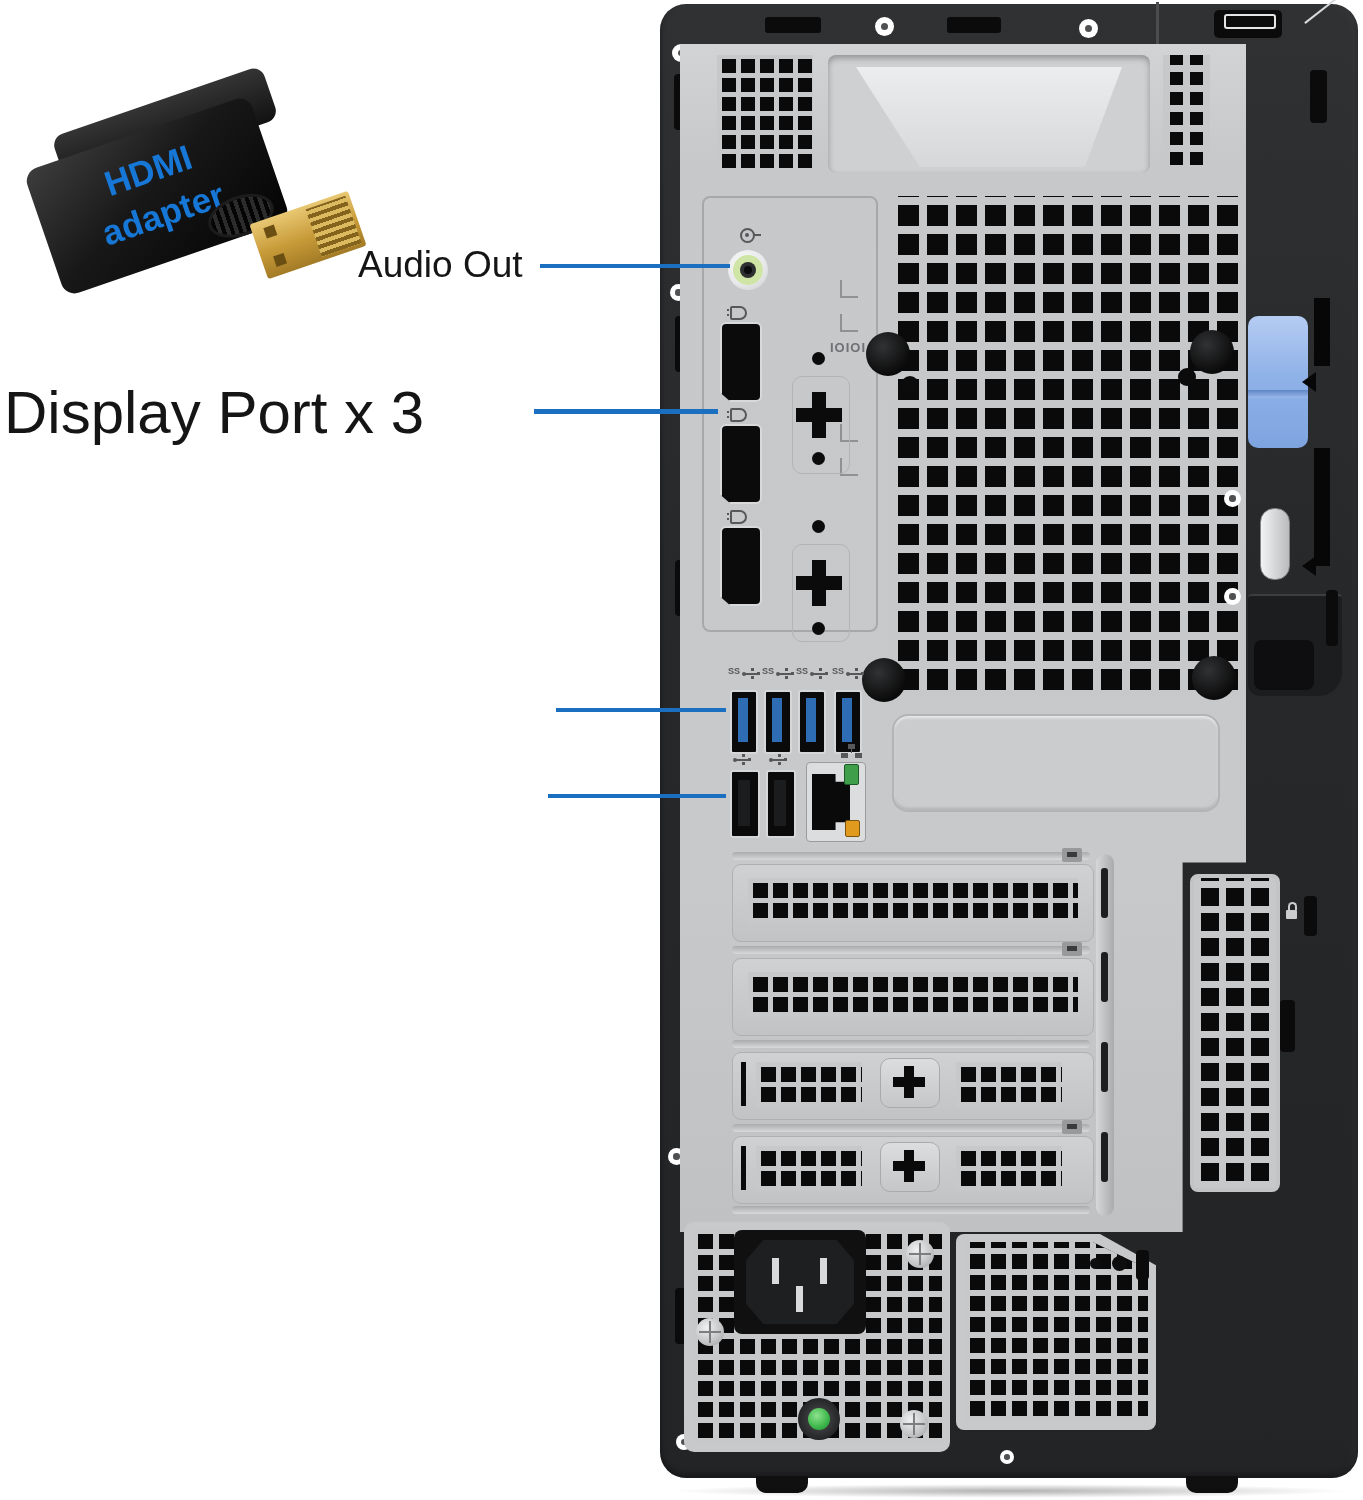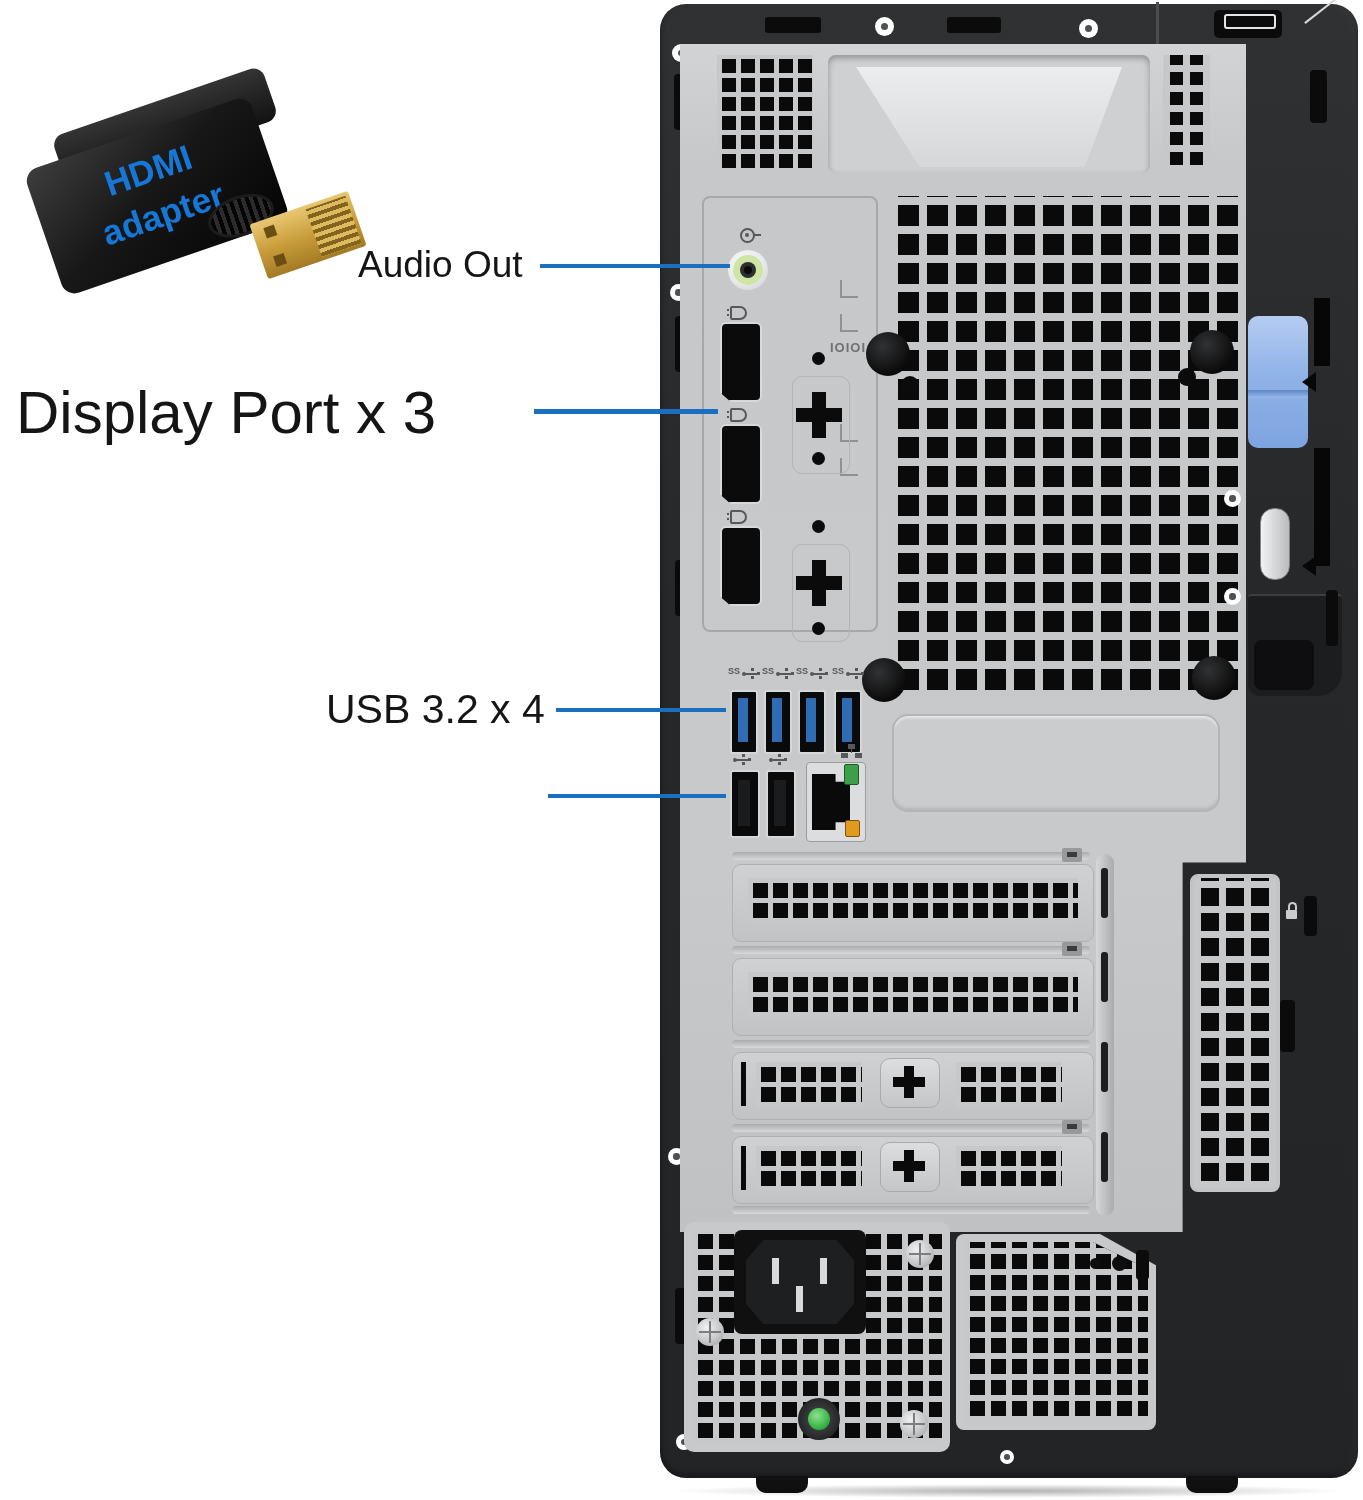--- a/index.html
+++ b/index.html
@@ -262,21 +262,20 @@
       <div class="abs" style="left:58px;top:4px;width:42px;height:50px;
                   background:repeating-linear-gradient(0deg,#84641c 0 4px,#dcba60 4px 8px);"></div>
       <div class="abs" style="left:12px;top:8px;width:11px;height:11px;background:#6b4f12;"></div>
       <div class="abs" style="left:12px;top:38px;width:11px;height:11px;background:#6b4f12;"></div>
     </div>
   </div>
 
   <div class="abs callout-label" style="left:358px;top:244px;font-size:37px;">Audio Out</div>
   <div class="abs callout-line" style="left:540px;top:264px;width:190px;"></div>
 
-  <div class="abs callout-label" style="left:16px;top:378px;font-size:60px;">Display Port x 3</div>
+  <div class="abs callout-label" style="left:4px;top:378px;font-size:60px;">Display Port x 3</div>
   <div class="abs callout-line" style="left:534px;top:409px;width:184px;height:5px;"></div>
 
-  <div class="abs callout-label" style="left:326px;top:686px;font-size:41px;">USB 3.2 x 4</div>
   <div class="abs callout-line" style="left:556px;top:708px;width:170px;"></div>
 
   <div class="abs callout-line" style="left:548px;top:794px;width:178px;"></div>
 
 </div>
 
 </body></html>

